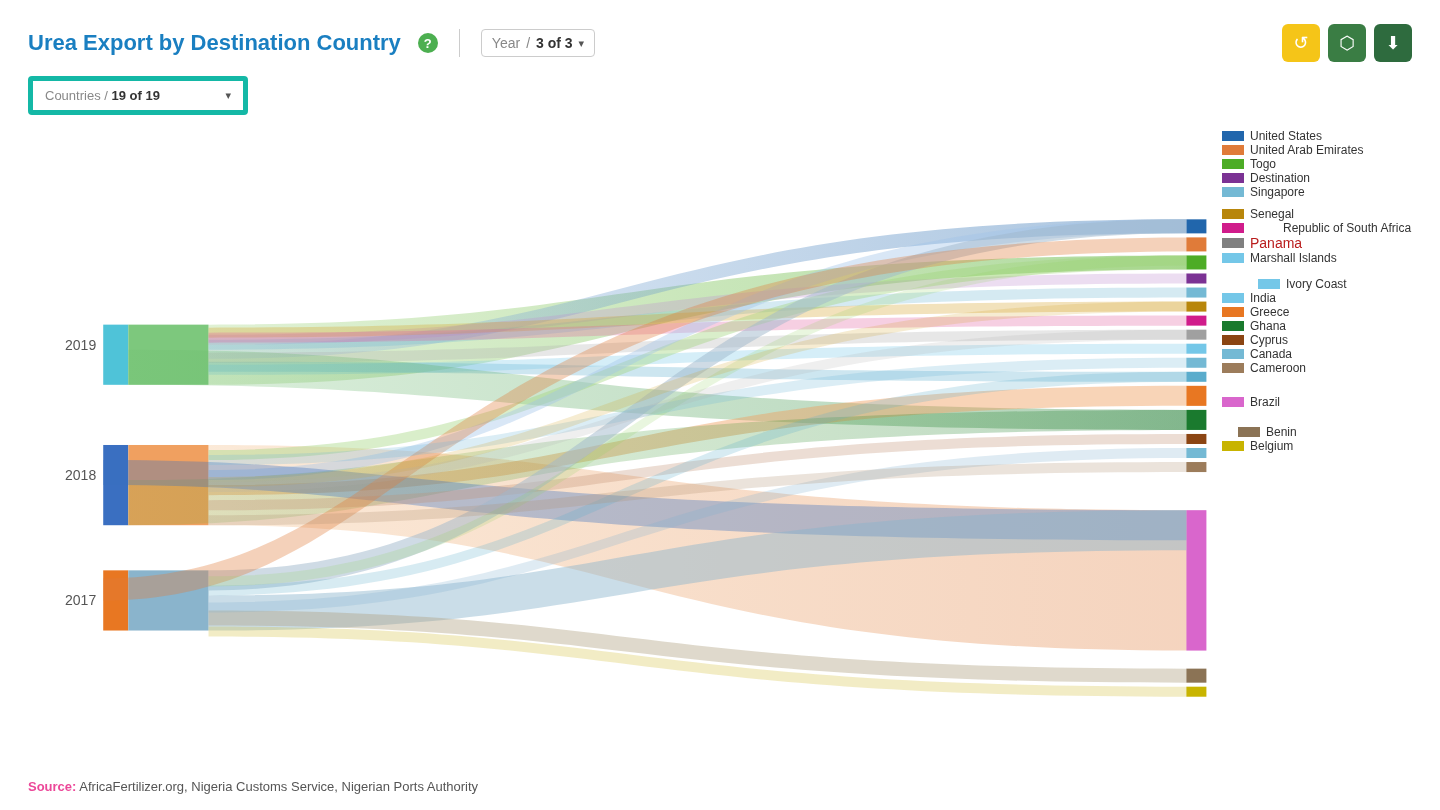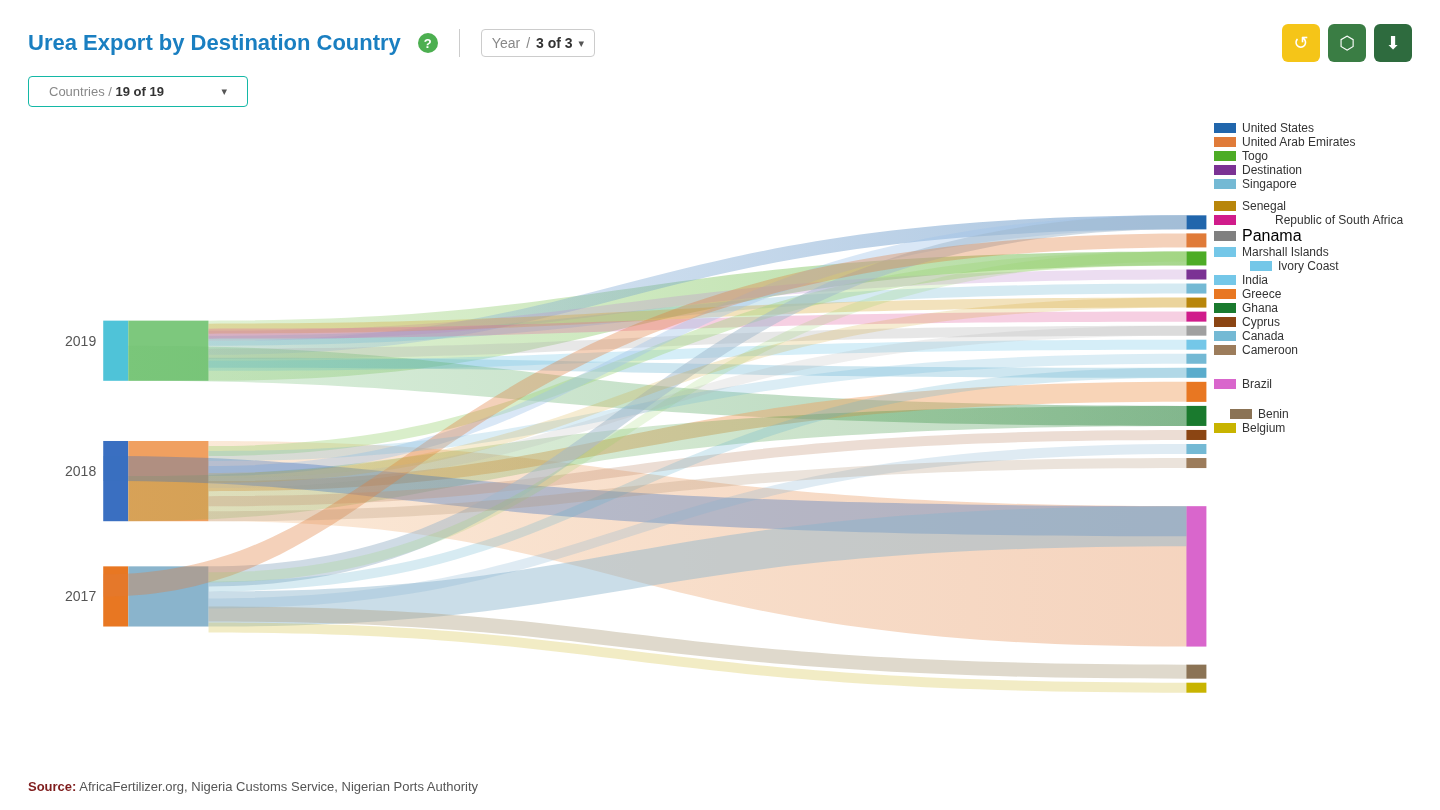--- a/index.html
+++ b/index.html
@@ -85,44 +85,44 @@
     }
     .tool-btn-yellow { background: #f5c518; }
     .tool-btn-green1 { background: #3a7d44; }
     .tool-btn-green2 { background: #2e6b3e; }
     .filter-row {
       margin-bottom: 10px;
     }
     .filter-dropdown {
       display: flex;
       align-items: center;
-      border: 1px solid #14b8a6;
+      border: 5px solid #14b8a6;
       border-radius: 4px;
-      padding: 7px 20px;
+      padding: 7px 12px;
       font-size: 13px;
       color: #333;
       width: 220px;
       cursor: pointer;
       justify-content: space-between;
       background: #fff;
     }
     .filter-label { color: #888; }
     .filter-value { font-weight: 600; }
     .chart-area {
       flex: 1;
       position: relative;
       margin-top: 4px;
     }
     svg.sankey {
       width: 100%;
       height: 100%;
     }
     .legend-area {
       position: absolute;
-      right: 8px;
+      right: 0;
       top: 0;
       width: 190px;
       display: flex;
       flex-direction: column;
       gap: 3px;
       font-size: 12px;
     }
     .legend-item {
       display: flex;
       align-items: center;
@@ -133,21 +133,21 @@
       height: 10px;
       flex-shrink: 0;
     }
     .source-row {
       margin-top: 8px;
       font-size: 13px;
       color: #555;
     }
     .source-bold {
       font-weight: 700;
-      color: #7f1d1d;
+      color: #ec4899;
     }
   </style>
 </head>
 <body>
 
 <div class="page-container">
 
   <div class="header-row">
     <div class="header-left">
       <span class="chart-title">Urea Export by Destination Country</span>
@@ -366,27 +366,27 @@
           <div class="legend-item" style="margin-top: 8px;">
       <div class="legend-color" style="background:#b8860b"></div>
       <span style="font-size:12px;color:#333">Senegal</span>
     </div>
           <div class="legend-item" style="margin-top: 0px; gap: 39px;">
       <div class="legend-color" style="background:#d01c8b"></div>
       <span style="font-size:12px;color:#333">Republic of South Africa</span>
     </div>
           <div class="legend-item" style="margin-top: 0px;">
       <div class="legend-color" style="background:#808080"></div>
-      <span style="font-size:16px;color:#000000">Panama</span>
+      <span style="font-size:14px;color:#b91c1c">Panama</span>
     </div>
           <div class="legend-item" style="margin-top: 0px;">
       <div class="legend-color" style="background:#74c7e8"></div>
       <span style="font-size:12px;color:#333">Marshall Islands</span>
     </div>
-          <div class="legend-item" style="margin-top: 0px; padding-left: 36px;">
+          <div class="legend-item" style="margin-top: 12px; padding-left: 36px;">
       <div class="legend-color" style="background:#74c7e8"></div>
       <span style="font-size:12px;color:#333">Ivory Coast</span>
     </div>
           <div class="legend-item" style="margin-top: 0px;">
       <div class="legend-color" style="background:#74c7e8"></div>
       <span style="font-size:12px;color:#333">India</span>
     </div>
           <div class="legend-item" style="margin-top: 0px;">
       <div class="legend-color" style="background:#e87722"></div>
       <span style="font-size:12px;color:#333">Greece</span>

